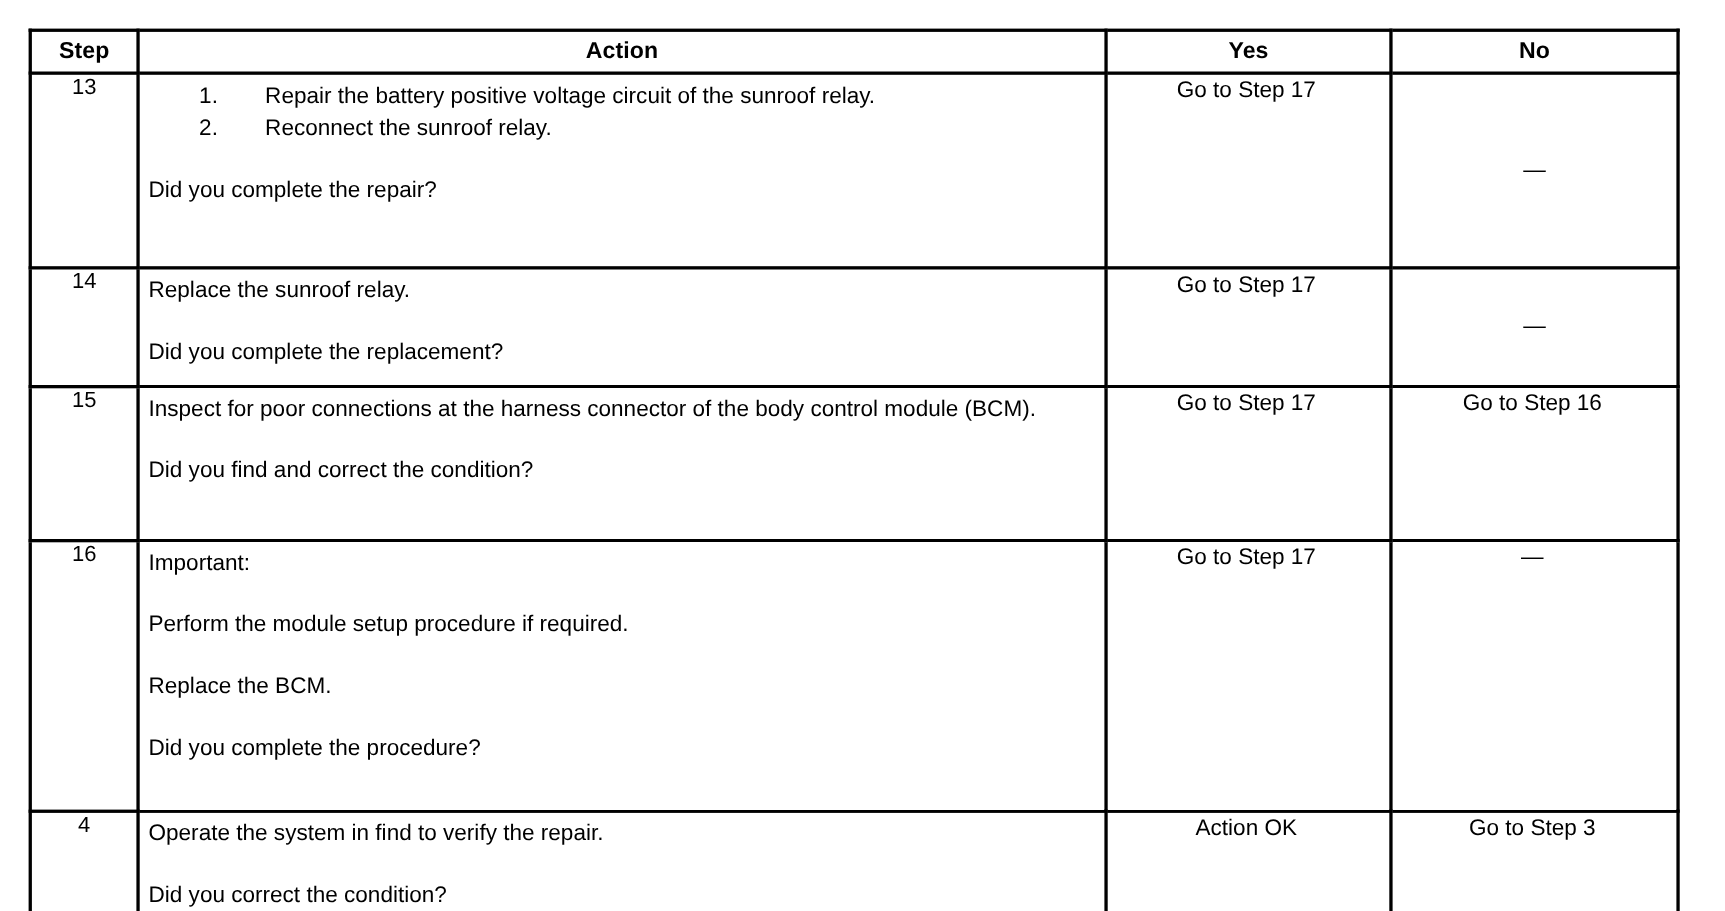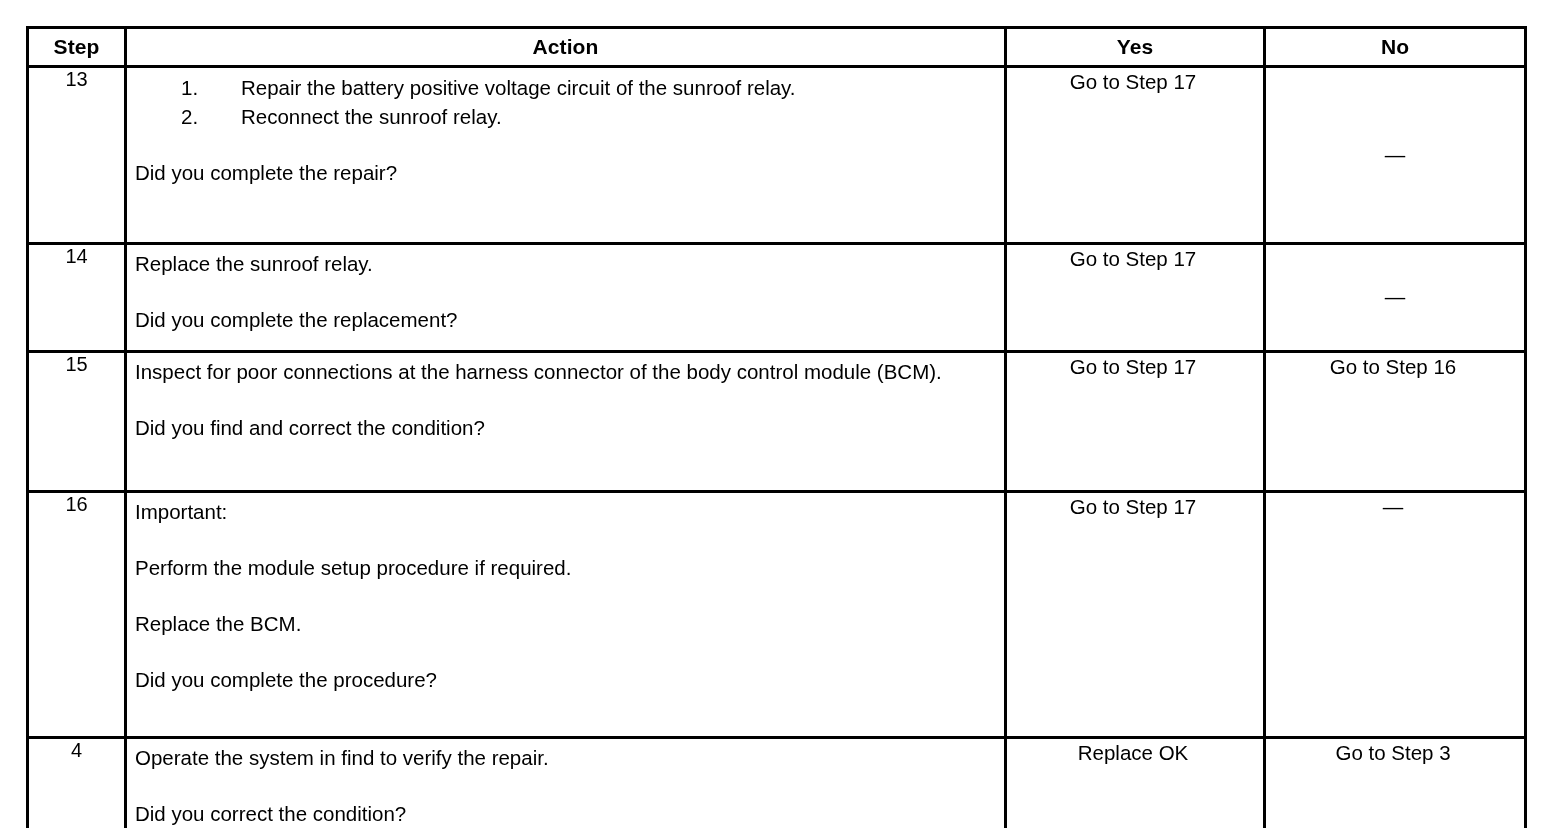--- a/index.html
+++ b/index.html
@@ -259,21 +259,21 @@
         </td>
         <td class="cell-action">
           <div class="action-pad">
             <p class="para">Operate the system in find to verify the repair.</p>
             <div class="spacer-1"></div>
             <p class="q-line">Did you correct the condition?</p>
           </div>
         </td>
         <td class="cell-answer">
           <div class="answer-pad">
-            <span>Replace OK</span>
+            <span>Action OK</span>
           </div>
         </td>
         <td class="cell-answer">
           <div class="answer-pad">
             <span>Go to Step 3</span>
           </div>
         </td>
       </tr>
 
     </tbody>

